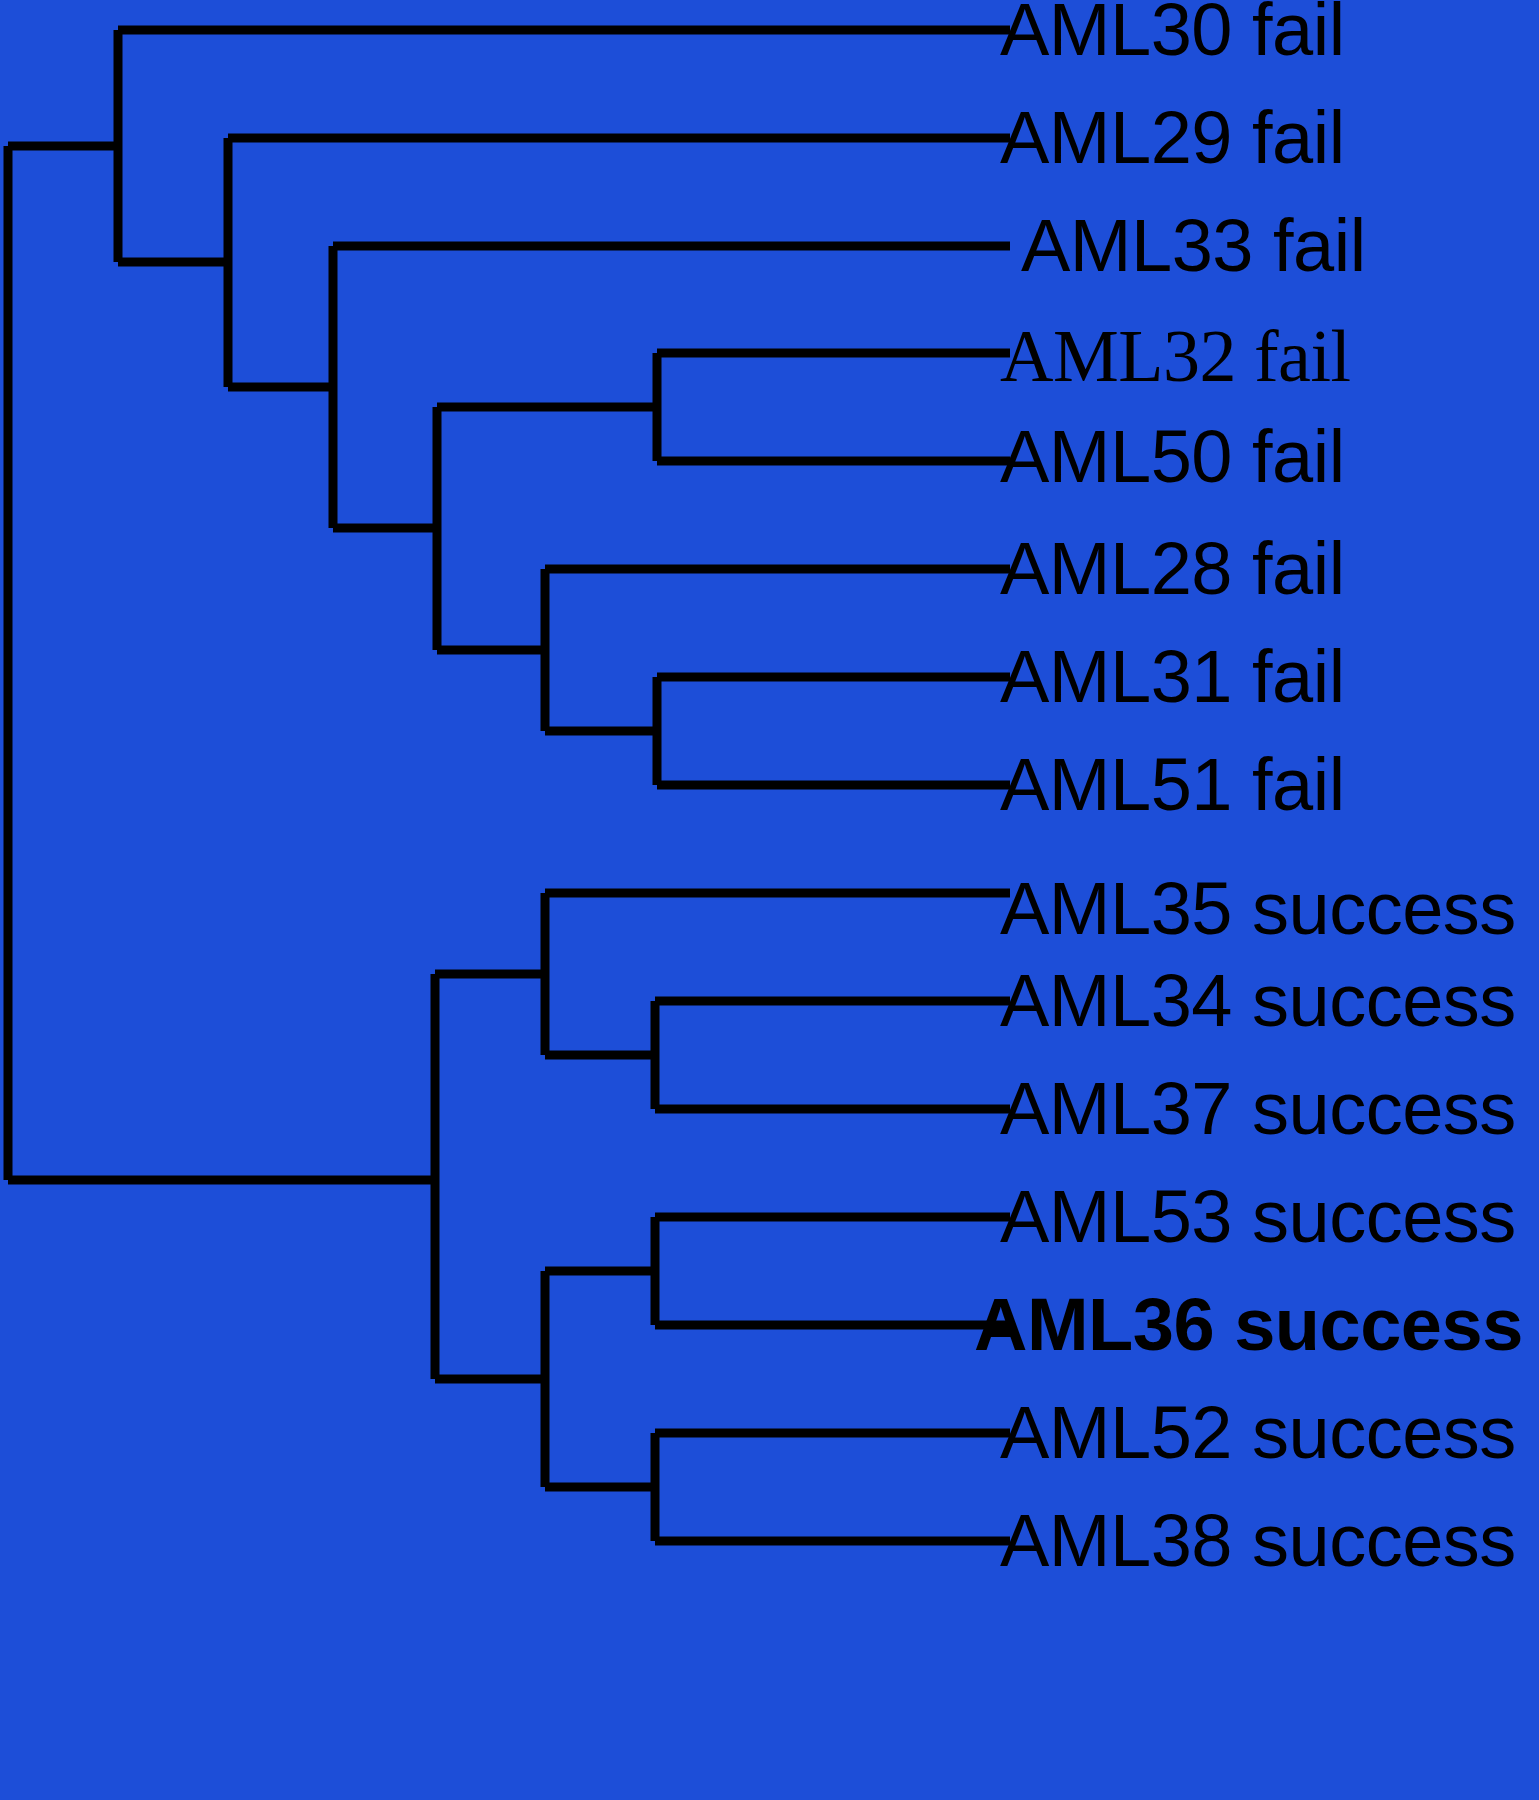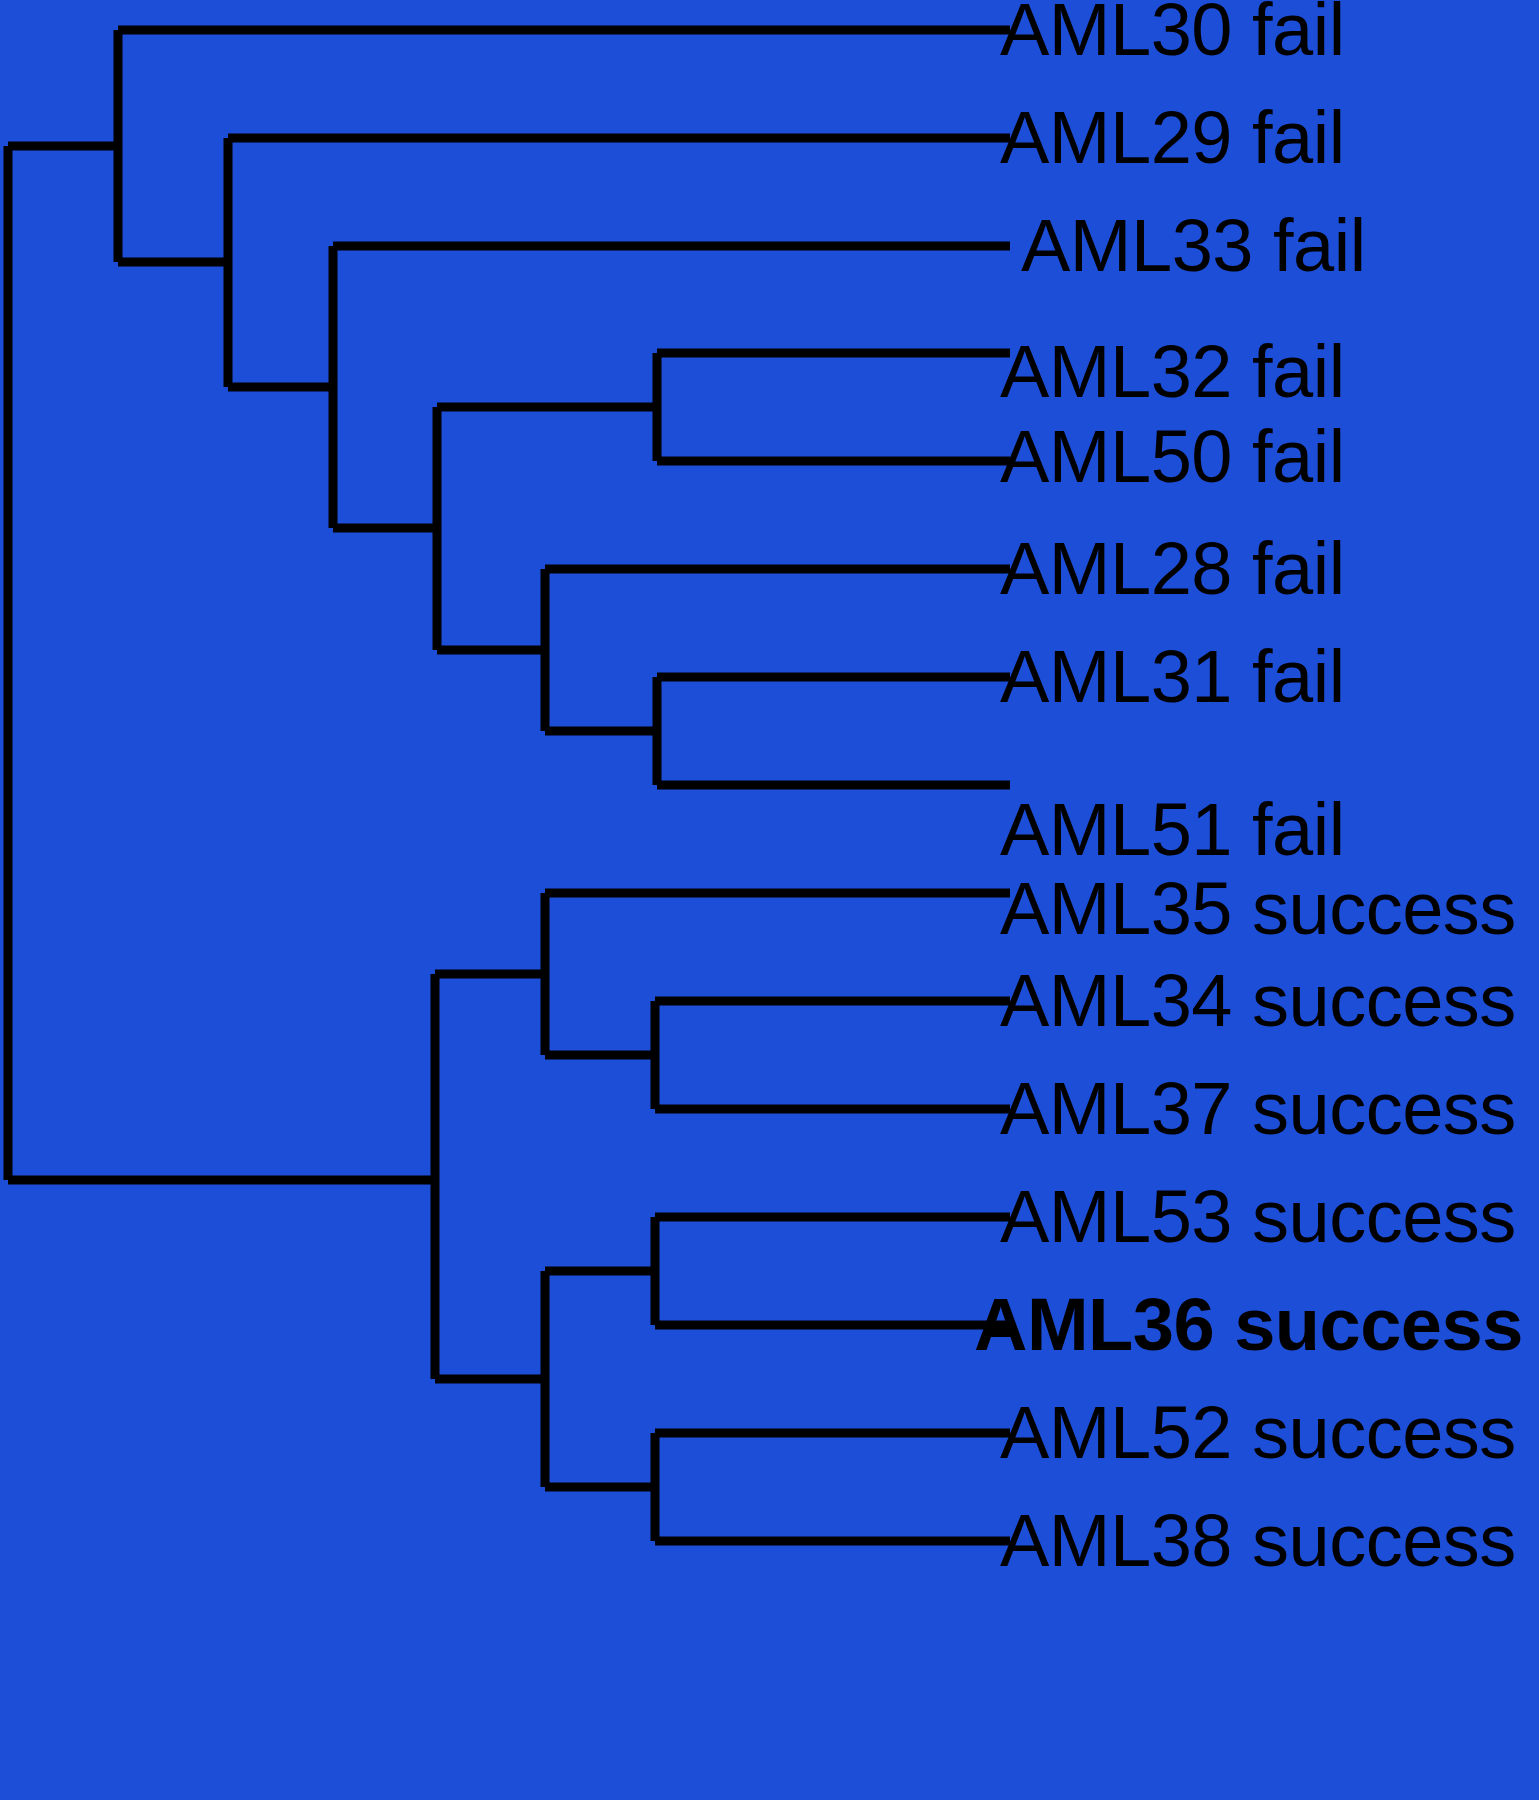--- a/index.html
+++ b/index.html
@@ -91,25 +91,25 @@
         <line x1="545" y1="1487" x2="655" y2="1487" class="tree-line"></line>
         <line x1="435" y1="1379" x2="545" y2="1379" class="tree-line"></line>
         <line x1="8" y1="1180" x2="435" y2="1180" class="tree-line"></line>
       </g>
   </svg>
 
   <div id="labels-layer">
       <div class="leaf-label" style="left: 1000px; top: -7px;">AML30 fail</div>
       <div class="leaf-label" style="left: 1000px; top: 101px;">AML29 fail</div>
       <div class="leaf-label" style="left: 1000px; top: 209px; margin-left: 21px;">AML33 fail</div>
-      <div class="leaf-label" style="left: 1000px; top: 335px;">AML32 fail</div>
+      <div class="leaf-label" style="left: 1000px; top: 319px; font-family: Liberation Serif, serif;">AML32 fail</div>
       <div class="leaf-label" style="left: 1000px; top: 420px;">AML50 fail</div>
       <div class="leaf-label" style="left: 1000px; top: 532px;">AML28 fail</div>
       <div class="leaf-label" style="left: 1000px; top: 640px;">AML31 fail</div>
-      <div class="leaf-label" style="left: 1000px; top: 748px; margin-top: 45px;">AML51 fail</div>
+      <div class="leaf-label" style="left: 1000px; top: 748px;">AML51 fail</div>
       <div class="leaf-label" style="left: 1000px; top: 856px; margin-top: 16px;">AML35 success</div>
       <div class="leaf-label" style="left: 1000px; top: 964px;">AML34 success</div>
       <div class="leaf-label" style="left: 1000px; top: 1072px;">AML37 success</div>
       <div class="leaf-label" style="left: 1000px; top: 1180px;">AML53 success</div>
       <div class="leaf-label" style="left: 974px; top: 1288px; font-weight: bold;">AML36 success</div>
       <div class="leaf-label" style="left: 1000px; top: 1396px;">AML52 success</div>
       <div class="leaf-label" style="left: 1000px; top: 1504px; text-align: right;">AML38 success</div>
     </div>
 
 </div>

